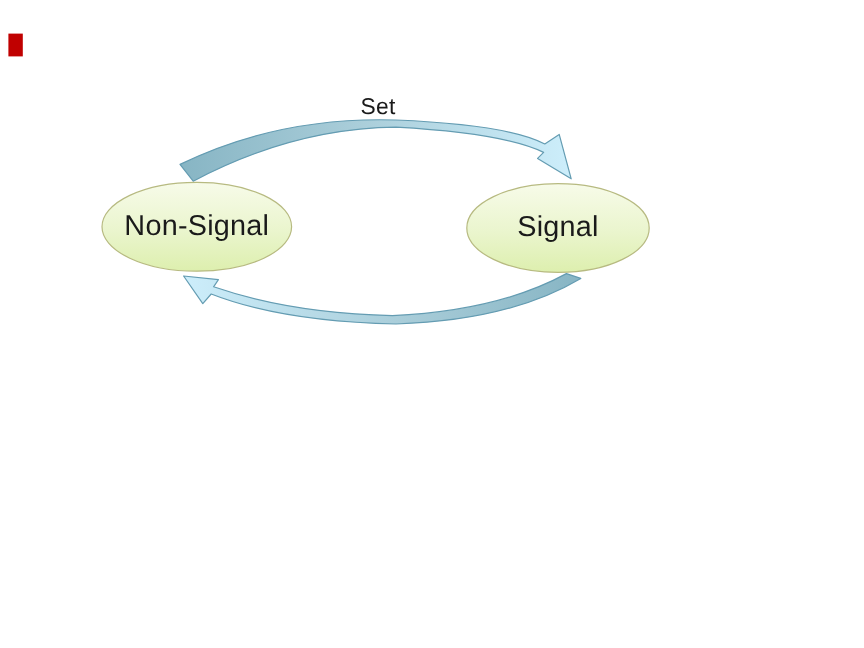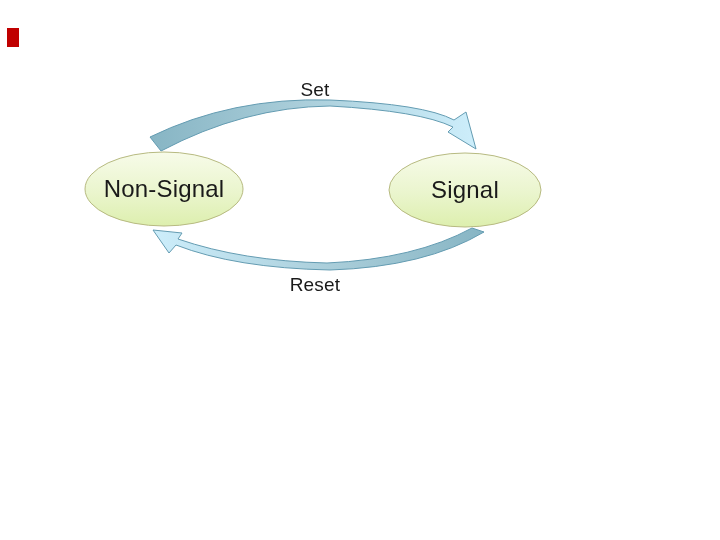--- a/index.html
+++ b/index.html
@@ -109,19 +109,18 @@
              Q 242,261 327,263
              Q 415,259 472,228
              Z" fill="url(#gradReset)" stroke="var(--arrow-stroke,#649cb2)" stroke-width="1" stroke-linejoin="round"></path>
 
     <ellipse cx="164" cy="189" rx="79" ry="37" fill="url(#gradNode)" stroke="var(--node-border,#b7ba81)" stroke-width="1"></ellipse>
     <ellipse cx="465" cy="190" rx="76" ry="37" fill="url(#gradNode)" stroke="var(--node-border,#b7ba81)" stroke-width="1"></ellipse>
   </svg>
 
   <div class="edge-label set">Set</div>
 
-  <div class="edge-label reset">Reset</div>
 
   <div class="node-label non-signal">Non-Signal</div>
 
   <div class="node-label signal">Signal</div>
 
 </div>
 
 </body></html>

